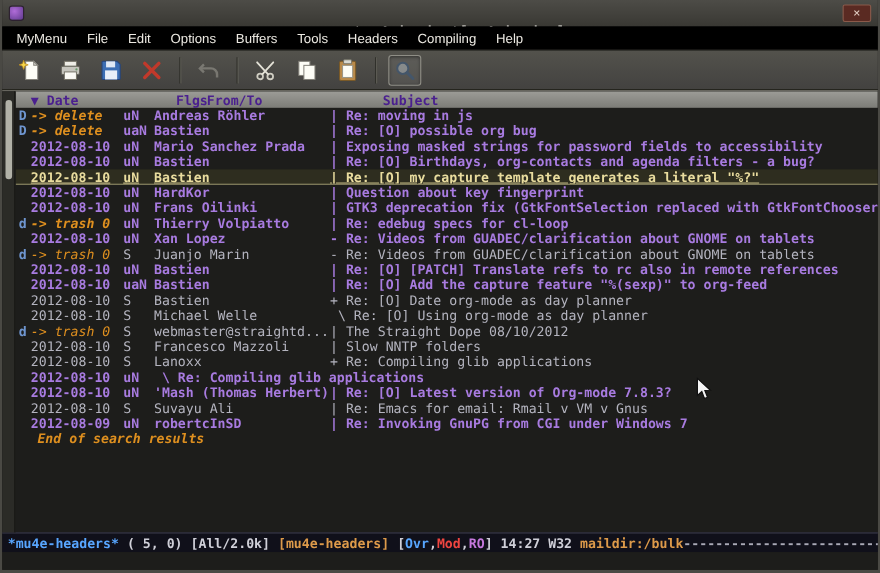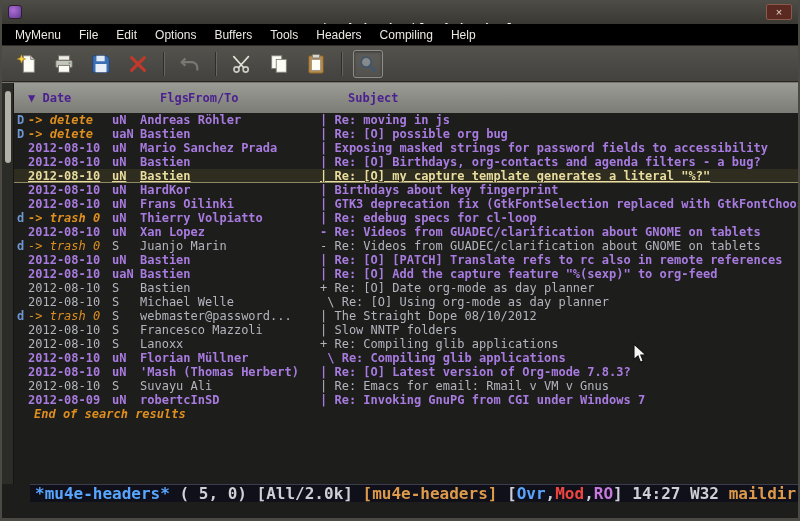--- a/index.html
+++ b/index.html
@@ -35,50 +35,50 @@
     box-shadow:inset 0 1px 3px rgba(0,0,0,.45); }
   .tb-sep { width:2px; height:24px; background:#2e2e29; border-right:1px solid #66655e; margin:0 3px; }
 
   
   .editor { flex:1 1 auto; min-height:0; display:flex; background:#1d1d1b; border-top:1px solid #79786f; }
   .scrollbar { width:12px; flex:0 0 auto; background:#2b2b27; border-right:1px solid #151512; position:relative; }
   .scroll-thumb { position:absolute; left:3px; top:8px; width:6px; height:72px; background:#b1b1a7; border-radius:3px; }
   .content { flex:1; display:flex; flex-direction:column; overflow:hidden;
     font-family:"DejaVu Sans Mono", monospace; font-size:12px; line-height:14px; }
 
-  .header-line { height:30px; flex:0 0 auto; display:flex; align-items:center; white-space:pre;
+  .header-line { height:15px; flex:0 0 auto; display:flex; align-items:center; white-space:pre;
     background:linear-gradient(#9c9c97,#7c7c77); color:var(--header-fg); font-weight:bold; }
   .hl-pad   { width:14px; }
   .hl-date  { width:84px; }
   .hl-flags { width:28px;margin-left:48px; }
   .hl-from  { width:160px; }
   .hl-subject { flex:1; }
 
   .rows { flex:0 0 auto; }
   .row { height:14px; display:flex; white-space:pre; overflow:hidden; }
   .c-marker { width:14px; padding-left:3px; color:var(--marker); font-weight:bold; flex:0 0 auto; }
   .c-date   { width:84px; flex:0 0 auto; }
   .c-flags  { width:28px; flex:0 0 auto; }
   .c-from   { width:160px; flex:0 0 auto; overflow:hidden; }
-  .c-subj   { flex:1; overflow:hidden;margin-left:20px; }
+  .c-subj   { flex:1; overflow:hidden; }
   .row.unread { color:var(--unread); font-weight:bold; }
   .row.read   { color:var(--read); }
   .c-date.action { color:var(--action); font-style:italic; }
   .row.current { background:var(--current-bg); border-bottom:1px solid #8f8a66; }
   .row.current span { color:var(--current) !important; text-decoration:underline; }
   .row.current .c-marker { text-decoration:none; }
 
   .end-text { height:14px; flex:0 0 auto; padding-left:20px; color:var(--action);
     font-style:italic; font-weight:bold; white-space:pre; }
   .filler { flex:1 1 auto; }
 
   
   .modeline { height:18px; flex:0 0 auto; background:#10101a; border-top:1px solid #3c3c4c;
     display:flex; align-items:center; padding-left:5px; white-space:pre; overflow:hidden;
-    font-family:"DejaVu Sans Mono", monospace; font-size:16px; font-weight:bold;margin-left:28px; }
+    font-family:"DejaVu Sans Mono", monospace; font-size:12px; font-weight:bold; }
   .ml-cyan   { color:var(--ml-cyan); }
   .ml-white  { color:#cfcfd8; }
   .ml-orange { color:var(--ml-orange); }
   .ml-red    { color:var(--ml-red); }
   .ml-purple { color:var(--ml-purple); }
   .ml-dim    { color:#a9a9b6; }
 
   .minibuffer { height:16px; flex:0 0 auto; background:#1d1d1b; }
 
   .cursor { position:absolute; left:633px; top:343px; pointer-events:none; }
@@ -182,33 +182,33 @@
         <span class="hl-flags">Flgs</span>
         <span class="hl-from">From/To</span>
         <span class="hl-subject">Subject</span>
       </div>
       <div class="rows" id="rows">
           <div class="row unread"><span class="c-marker">D</span><span class="c-date action">-&gt; delete</span><span class="c-flags">uN</span><span class="c-from">Andreas Röhler</span><span class="c-subj">| Re: moving in js</span></div>
           <div class="row unread"><span class="c-marker">D</span><span class="c-date action">-&gt; delete</span><span class="c-flags">uaN</span><span class="c-from">Bastien</span><span class="c-subj">| Re: [O] possible org bug</span></div>
           <div class="row unread"><span class="c-marker"></span><span class="c-date">2012-08-10</span><span class="c-flags">uN</span><span class="c-from">Mario Sanchez Prada</span><span class="c-subj">| Exposing masked strings for password fields to accessibility</span></div>
           <div class="row unread"><span class="c-marker"></span><span class="c-date">2012-08-10</span><span class="c-flags">uN</span><span class="c-from">Bastien</span><span class="c-subj">| Re: [O] Birthdays, org-contacts and agenda filters - a bug?</span></div>
           <div class="row unread current"><span class="c-marker"></span><span class="c-date">2012-08-10</span><span class="c-flags">uN</span><span class="c-from">Bastien</span><span class="c-subj">| Re: [O] my capture template generates a literal "%?"</span></div>
-          <div class="row unread"><span class="c-marker"></span><span class="c-date">2012-08-10</span><span class="c-flags">uN</span><span class="c-from">HardKor</span><span class="c-subj">| Birthdays about key fingerprint</span></div>
+          <div class="row unread"><span class="c-marker"></span><span class="c-date">2012-08-10</span><span class="c-flags">uN</span><span class="c-from">HardKor</span><span class="c-subj">| Question about key fingerprint</span></div>
           <div class="row unread"><span class="c-marker"></span><span class="c-date">2012-08-10</span><span class="c-flags">uN</span><span class="c-from">Frans Oilinki</span><span class="c-subj">| GTK3 deprecation fix (GtkFontSelection replaced with GtkFontChooser)</span></div>
           <div class="row unread"><span class="c-marker">d</span><span class="c-date action">-&gt; trash 0</span><span class="c-flags">uN</span><span class="c-from">Thierry Volpiatto</span><span class="c-subj">| Re: edebug specs for cl-loop</span></div>
           <div class="row unread"><span class="c-marker"></span><span class="c-date">2012-08-10</span><span class="c-flags">uN</span><span class="c-from">Xan Lopez</span><span class="c-subj">- Re: Videos from GUADEC/clarification about GNOME on tablets</span></div>
           <div class="row read"><span class="c-marker">d</span><span class="c-date action">-&gt; trash 0</span><span class="c-flags">S</span><span class="c-from">Juanjo Marin</span><span class="c-subj">- Re: Videos from GUADEC/clarification about GNOME on tablets</span></div>
           <div class="row unread"><span class="c-marker"></span><span class="c-date">2012-08-10</span><span class="c-flags">uN</span><span class="c-from">Bastien</span><span class="c-subj">| Re: [O] [PATCH] Translate refs to rc also in remote references</span></div>
           <div class="row unread"><span class="c-marker"></span><span class="c-date">2012-08-10</span><span class="c-flags">uaN</span><span class="c-from">Bastien</span><span class="c-subj">| Re: [O] Add the capture feature "%(sexp)" to org-feed</span></div>
           <div class="row read"><span class="c-marker"></span><span class="c-date">2012-08-10</span><span class="c-flags">S</span><span class="c-from">Bastien</span><span class="c-subj">+ Re: [O] Date org-mode as day planner</span></div>
           <div class="row read"><span class="c-marker"></span><span class="c-date">2012-08-10</span><span class="c-flags">S</span><span class="c-from">Michael Welle</span><span class="c-subj"> \ Re: [O] Using org-mode as day planner</span></div>
-          <div class="row read"><span class="c-marker">d</span><span class="c-date action">-&gt; trash 0</span><span class="c-flags">S</span><span class="c-from">webmaster@password...</span><span class="c-subj">| The Straight Dope 08/10/2012</span></div>
+          <div class="row read"><span class="c-marker">d</span><span class="c-date action">-&gt; trash 0</span><span class="c-flags">S</span><span class="c-from">webmaster@straightd...</span><span class="c-subj">| The Straight Dope 08/10/2012</span></div>
           <div class="row read"><span class="c-marker"></span><span class="c-date">2012-08-10</span><span class="c-flags">S</span><span class="c-from">Francesco Mazzoli</span><span class="c-subj">| Slow NNTP folders</span></div>
           <div class="row read"><span class="c-marker"></span><span class="c-date">2012-08-10</span><span class="c-flags">S</span><span class="c-from">Lanoxx</span><span class="c-subj">+ Re: Compiling glib applications</span></div>
-          <div class="row unread"><span class="c-marker"></span><span class="c-date">2012-08-10</span><span class="c-flags">uN</span><span class="c-from">Florian Müllner</span><span class="c-subj"> \ Re: Compiling glib applications</span></div>
+          <div class="row unread"><span class="c-marker"></span><span class="c-date">2012-08-10</span><span class="c-flags">uN</span><span class="c-subj"> \ Re: Compiling glib applications</span></div>
           <div class="row unread"><span class="c-marker"></span><span class="c-date">2012-08-10</span><span class="c-flags">uN</span><span class="c-from">'Mash (Thomas Herbert)</span><span class="c-subj">| Re: [O] Latest version of Org-mode 7.8.3?</span></div>
           <div class="row read"><span class="c-marker"></span><span class="c-date">2012-08-10</span><span class="c-flags">S</span><span class="c-from">Suvayu Ali</span><span class="c-subj">| Re: Emacs for email: Rmail v VM v Gnus</span></div>
           <div class="row unread"><span class="c-marker"></span><span class="c-date">2012-08-09</span><span class="c-flags">uN</span><span class="c-from">robertcInSD</span><span class="c-subj">| Re: Invoking GnuPG from CGI under Windows 7</span></div>
         </div>
       <div class="end-text">End of search results</div>
       <div class="filler"></div>
     </div>
   </div>
 
   <div class="modeline" id="modeline"><span class="ml-cyan">*mu4e-headers*</span><span class="ml-white"> ( 5, 0) </span><span class="ml-white">[All/2.0k] </span><span class="ml-orange">[mu4e-headers] </span><span class="ml-white">[</span><span class="ml-cyan">Ovr</span><span class="ml-white">,</span><span class="ml-red">Mod</span><span class="ml-white">,</span><span class="ml-purple">RO</span><span class="ml-white">] </span><span class="ml-white">14:27 </span><span class="ml-white">W32 </span><span class="ml-orange">maildir:/bulk</span><span class="ml-dim">----------------------------------------</span></div>

